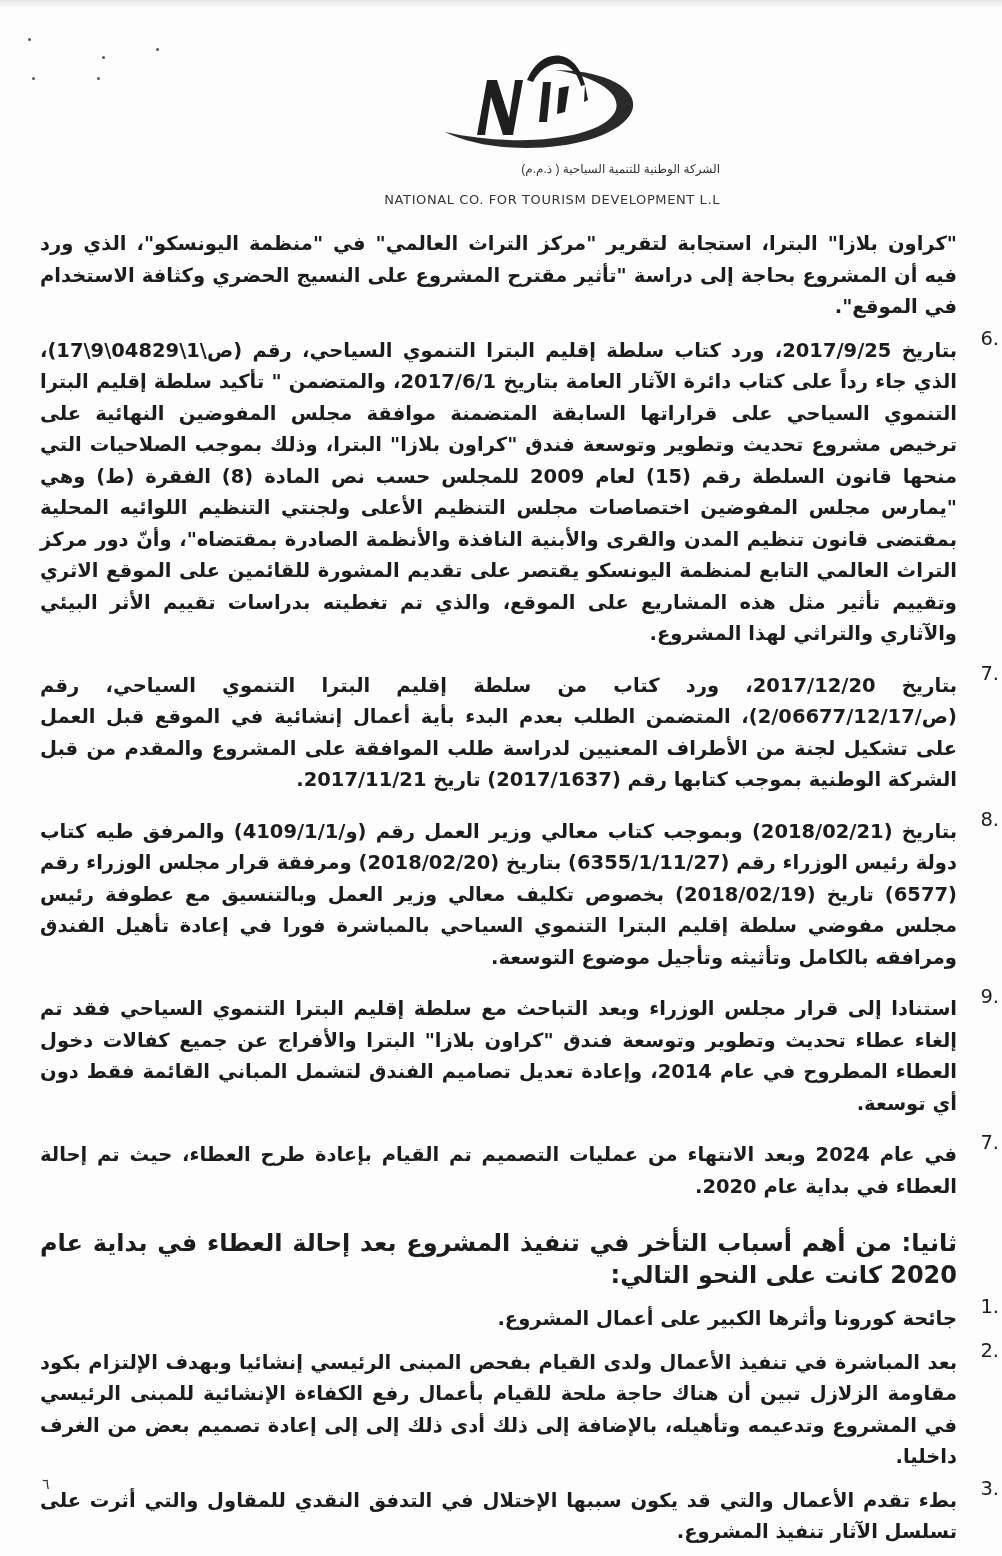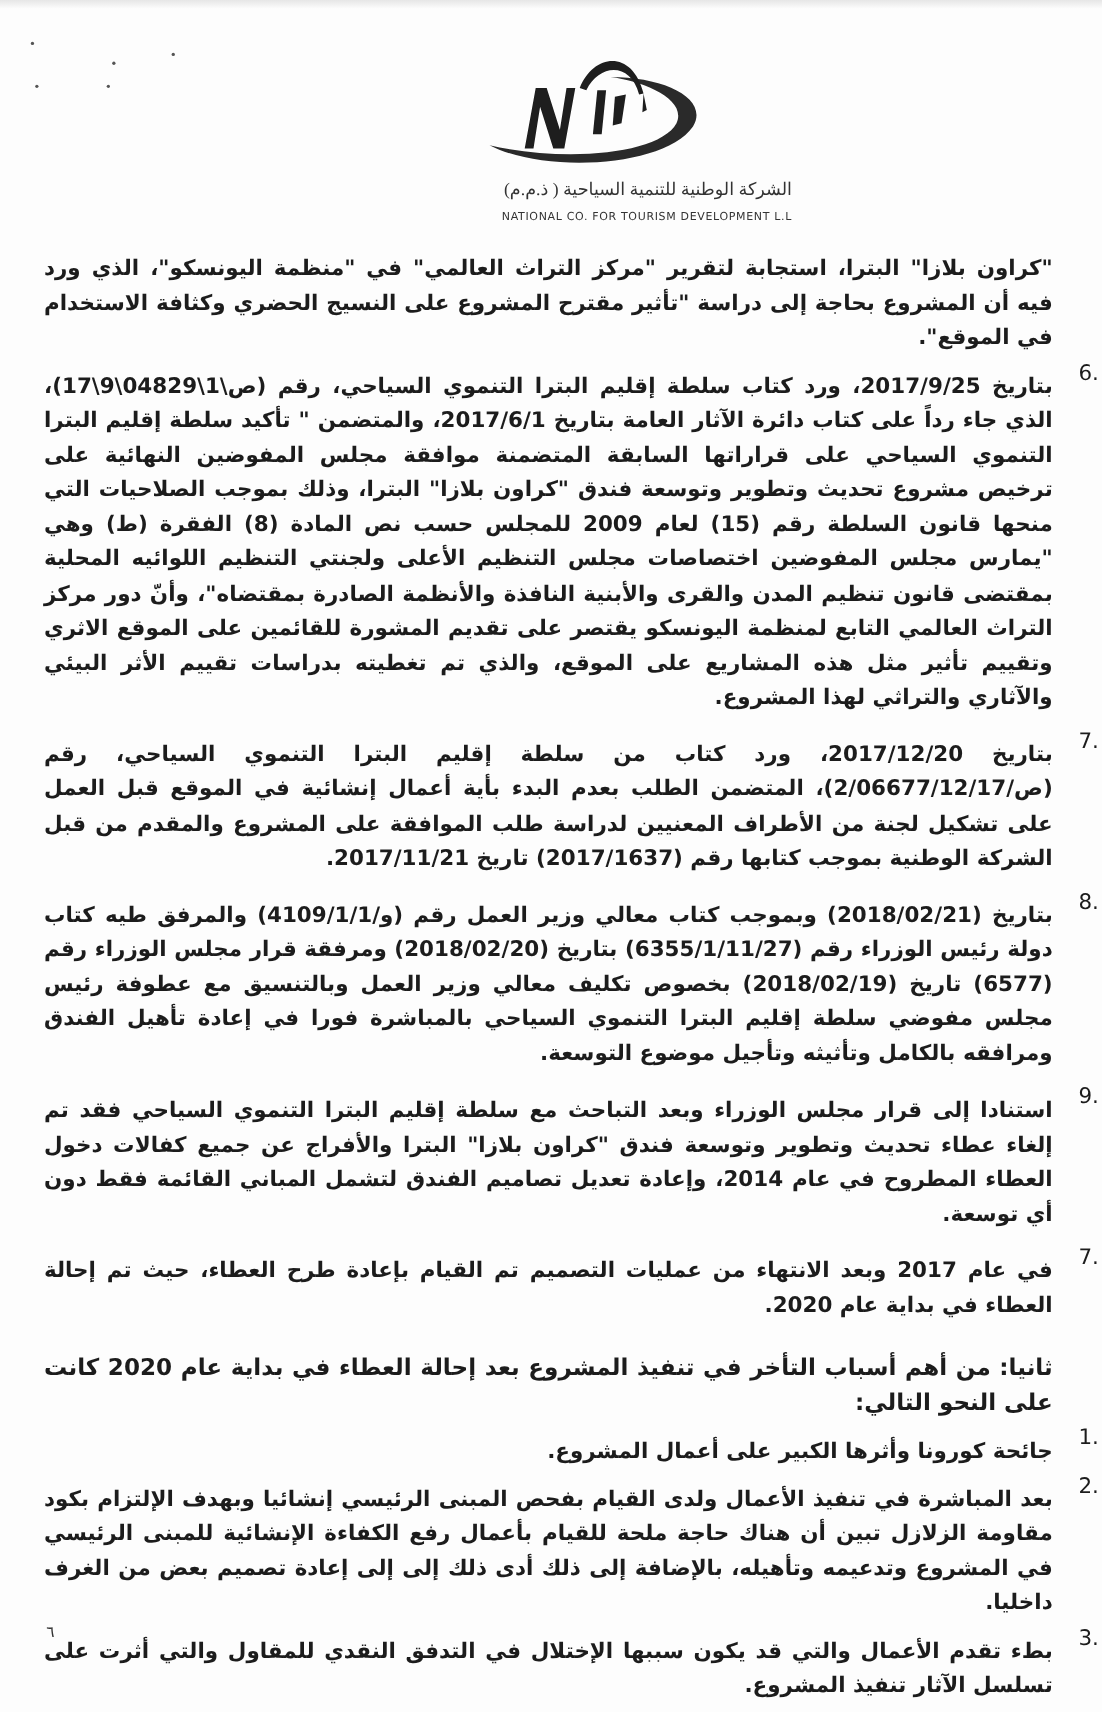--- a/index.html
+++ b/index.html
@@ -18,26 +18,26 @@
     }
     .speck { position: absolute; width: 3px; height: 3px; border-radius: 50%; background: #555; }
 
     .letterhead {
       position: absolute; left: 330px; top: 40px; width: 400px; height: 175px;
       text-align: center;
     }
     .logo { position: absolute; left: 105px; top: 0; width: 210px; height: 115px; }
     .company-ar {
       position: absolute; right: 10px; top: 122px;
-      direction: rtl; font-size: 16px; color: #333; white-space: nowrap;
-      font-family: Liberation Serif, serif;
+      direction: rtl; font-size: 12px; color: #333; white-space: nowrap;
+      font-family: Liberation Sans, sans-serif;
     }
     .company-en {
       position: absolute; right: 10px; top: 152px;
-      font-size: 10px; letter-spacing: 0.6px; color: #333; white-space: nowrap;
+      font-size: 13px; letter-spacing: 0.6px; color: #333; white-space: nowrap;
       font-family: "DejaVu Sans", sans-serif;
     }
 
     .content {
       position: absolute; left: 40px; right: 45px; top: 228px;
       direction: rtl; text-align: justify;
       font-family: "DejaVu Sans", sans-serif;
       font-weight: bold; font-size: 19.5px; line-height: 31.5px;
       color: #1c1c1c;
     }
@@ -47,21 +47,21 @@
       display: flex; direction: rtl; margin: 0;
     }
     .num {
       width: 42px; flex: 0 0 42px; font-weight: normal;
       direction: ltr; text-align: right; padding-left: 8px; box-sizing: border-box;
       margin-right: -42px;
     }
     .item-body { flex: 1; padding-right: 0; margin-top: 12px; }
     .gap1 { height: 8px; }
     .gap2 { height: 26px; }
-    .section-title { font-size: 21px; margin-right: -20px; }
+    .section-title { font-size: 24px; margin-right: -20px; }
     .underline { text-underline-offset: 4px; }
     .page-num {
       position: absolute; left: 42px; top: 1476px;
       font-size: 14px; color: #333; font-family: "DejaVu Sans", sans-serif;
     }
   </style>
 </head>
 <body>
 
 <div class="scan-edge"></div>
@@ -106,21 +106,21 @@
     <span class="item-body"><span>بتاريخ (2018/02/21) وبموجب كتاب معالي وزير العمل رقم (و/4109/1/1) والمرفق طيه كتاب دولة رئيس الوزراء رقم (6355/1/11/27) بتاريخ (2018/02/20) ومرفقة قرار مجلس الوزراء رقم (6577) تاريخ (2018/02/19) بخصوص تكليف معالي وزير العمل وبالتنسيق مع عطوفة رئيس مجلس مفوضي سلطة إقليم البترا التنموي السياحي بالمباشرة فورا في إعادة تأهيل الفندق ومرافقه بالكامل وتأثيثه </span><span class="underline">وتأجيل موضوع التوسعة.</span></span>
   </div>
   <div class="gap1"></div>
   <div class="item">
     <span class="num">9.</span>
     <span class="item-body">استنادا إلى قرار مجلس الوزراء وبعد التباحث مع سلطة إقليم البترا التنموي السياحي فقد تم إلغاء عطاء تحديث وتطوير وتوسعة فندق "كراون بلازا" البترا والأفراج عن جميع كفالات دخول العطاء المطروح في عام 2014، وإعادة تعديل تصاميم الفندق لتشمل المباني القائمة فقط دون أي توسعة.</span>
   </div>
   <div class="gap1"></div>
   <div class="item">
     <span class="num">7.</span>
-    <span class="item-body">في عام 2017 وبعد الانتهاء من عمليات التصميم تم القيام بإعادة طرح العطاء، حيث تم إحالة العطاء في بداية عام 2020.</span>
+    <span class="item-body">في عام 2024 وبعد الانتهاء من عمليات التصميم تم القيام بإعادة طرح العطاء، حيث تم إحالة العطاء في بداية عام 2020.</span>
   </div>
 
   <div class="gap2"></div>
   <p class="section-title">ثانيا: من أهم أسباب التأخر في تنفيذ المشروع بعد إحالة العطاء في بداية عام 2020 كانت على النحو التالي:</p>
 
   <div class="item">
     <span class="num">1.</span>
     <span class="item-body">جائحة كورونا وأثرها الكبير على أعمال المشروع.</span>
   </div>
   <div class="item">

